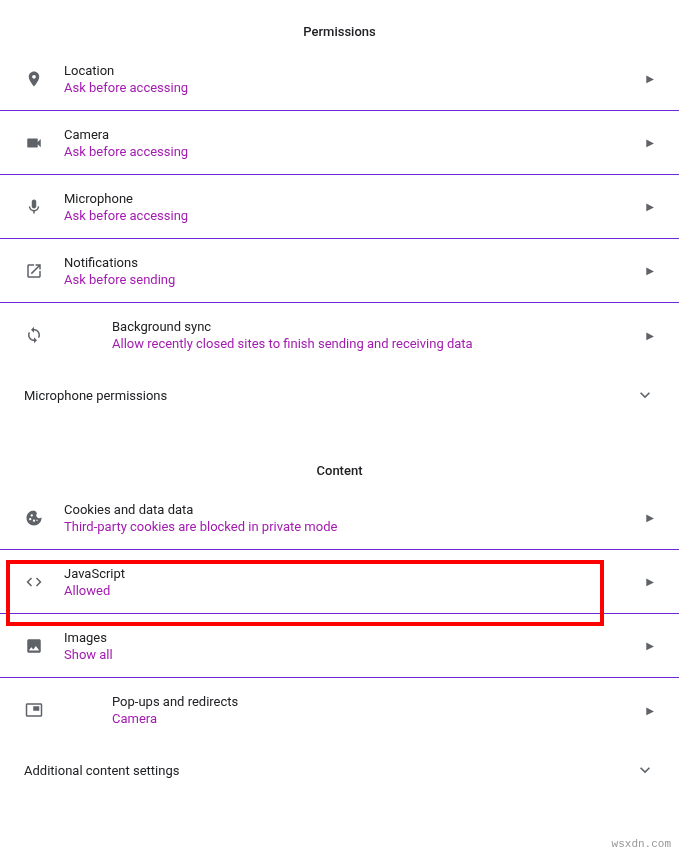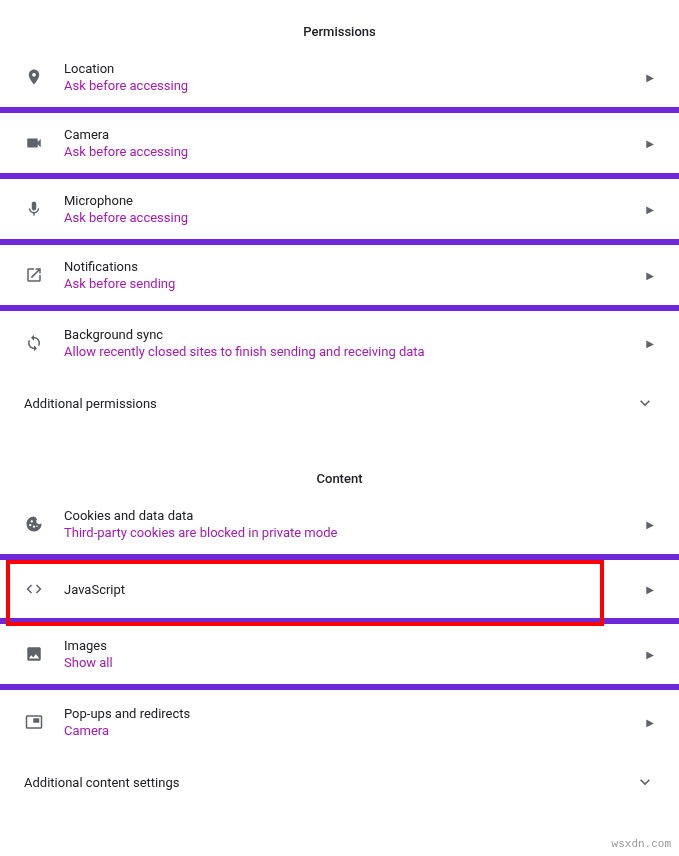--- a/index.html
+++ b/index.html
@@ -20,26 +20,27 @@
       font-size: 13px;
       font-weight: 500;
       color: #202124;
       padding: 24px 24px 8px 24px;
       text-align: center;
     }
     .settings-row {
       display: flex;
       align-items: center;
       padding: 14px 24px;
-      border-bottom: 6px solid #6d28d9;
+      border-bottom: 1px solid #6d28d9;
       cursor: pointer;
       min-height: 64px;
     }
     .settings-row.last {
       border-bottom: none;
+      gap: 48px;
     }
     .row-icon {
       width: 20px;
       height: 20px;
       margin-right: 20px;
       display: flex;
       align-items: center;
       justify-content: center;
       flex-shrink: 0;
       color: #5f6368;
@@ -172,21 +173,21 @@
       </svg>
   </div>
   <div class="row-text">
     <div class="row-title">Background sync</div>
     <div class="row-subtitle">Allow recently closed sites to finish sending and receiving data</div>
   </div>
   <div class="row-arrow">▶</div>
 </div>
 
 <div class="expand-row">
-  <div class="expand-title">Additional permissions</div>
+  <div class="expand-title">Microphone permissions</div>
   <div class="expand-chevron">
     <svg width="20" height="20" viewBox="0 0 24 24">
         <path d="M7.41 8.59L12 13.17l4.59-4.58L18 10l-6 6-6-6 1.41-1.41z"></path>
       </svg>
   </div>
 </div>
 
 <div class="section-divider-space"></div>
 
 <div class="section-header">Content</div>
@@ -205,20 +206,21 @@
 </div>
 
 <div class="settings-row">
   <div class="row-icon">
     <svg width="18" height="18" viewBox="0 0 24 24">
         <path d="M9.4 16.6L4.8 12l4.6-4.6L8 6l-6 6 6 6 1.4-1.4zm5.2 0l4.6-4.6-4.6-4.6L16 6l6 6-6 6-1.4-1.4z"></path>
       </svg>
   </div>
   <div class="row-text">
     <div class="row-title">JavaScript</div>
+    <div class="row-subtitle">Allowed</div>
   </div>
   <div class="row-arrow">▶</div>
 </div>
 
 <div class="settings-row">
   <div class="row-icon">
     <svg width="18" height="18" viewBox="0 0 24 24">
         <path d="M21 19V5c0-1.1-.9-2-2-2H5c-1.1 0-2 .9-2 2v14c0 1.1.9 2 2 2h14c1.1 0 2-.9 2-2zM8.5 13.5l2.5 3.01L14.5 12l4.5 6H5l3.5-4.5z"></path>
       </svg>
   </div>

